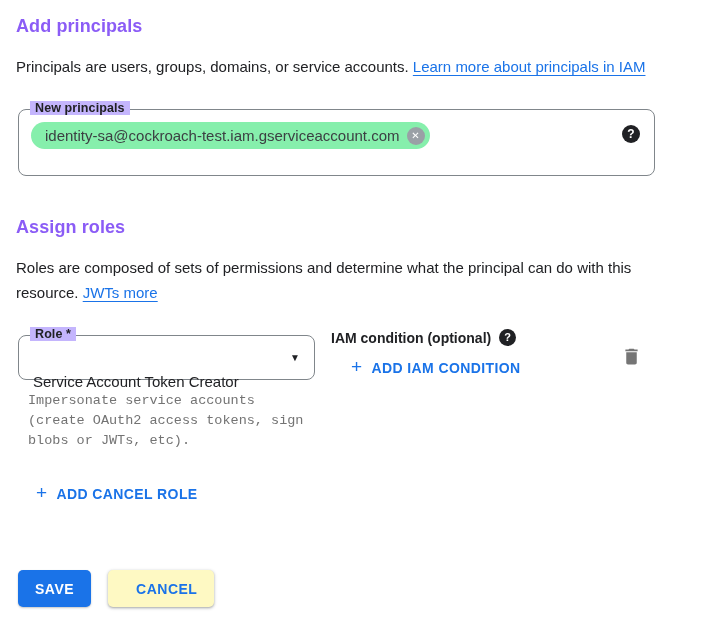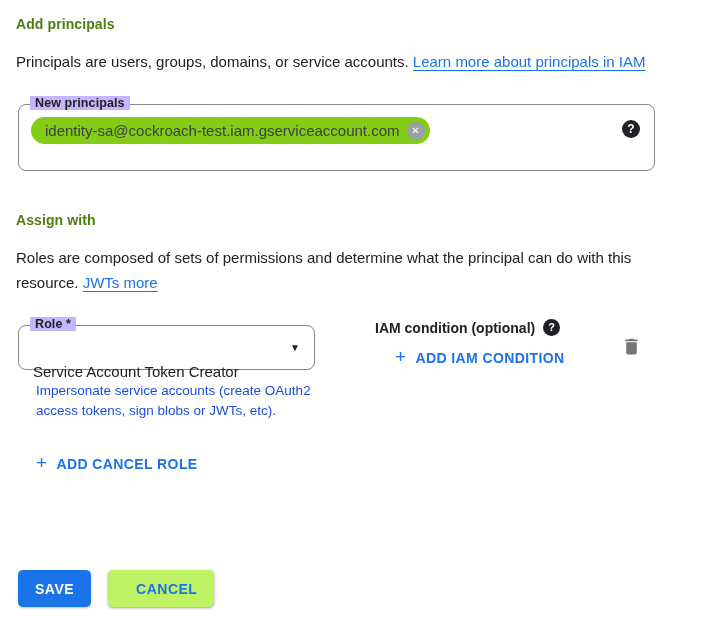--- a/index.html
+++ b/index.html
@@ -7,23 +7,23 @@
   body {
     width: 713px; height: 629px;
     font-family: "Liberation Sans", "DejaVu Sans", sans-serif;
     color: #202124;
     position: relative;
     overflow: hidden;
   }
   .page { padding: 16px 0 0 16px; }
 
   h2.section-title {
-    font-size: 14px;
-    font-weight: bold;
-    color: #4d7c0f;
+    font-size: 18px;
+    font-weight: bold;
+    color: #8b5cf6;
     letter-spacing: 0.1px;
   }
   .desc {
     font-size: 15px;
     line-height: 25px;
     color: #202124;
     margin-top: 17px;
     width: 655px;
   }
   a.link {
@@ -59,21 +59,21 @@
     width: 637px;
     height: 67px;
     cursor: text;
   }
   .chip {
     position: absolute;
     left: 12px; top: 12px;
     display: inline-flex;
     align-items: center;
     gap: 7px;
-    background: #84cc16;
+    background: #86efac;
     border-radius: 14px;
     height: 27px;
     padding: 0 5px 0 14px;
     font-size: 15px;
     color: #3c4043;
     white-space: nowrap;
   }
   .chip-remove {
     width: 18px; height: 18px;
     border-radius: 50%;
@@ -101,40 +101,40 @@
   .field-help { position: absolute; right: 14px; top: 15px; }
 
   .assign-title { margin-top: 41px; }
 
   .role-row {
     display: flex;
     align-items: flex-start;
     margin-top: 30px;
     margin-left: 2px;
     width: 624px;
-    gap: 44px;
   }
   .role-col { width: 297px; flex: 0 0 auto; }
   .role-field {
     width: 297px; height: 45px;
     display: flex;
     align-items: center;
     justify-content: space-between;
     padding: 0 14px;
     cursor: pointer;
   }
   .role-value { font-size: 15px; color: #202124; margin-top: 48px; }
   .dropdown-arrow { font-size: 10px; color: #202124; }
   .role-helper {
     margin-top: 11px;
-    margin-left: 18px;
+    margin-left: 10px;
     width: 290px;
     font-size: 13.5px;
     line-height: 20px;
-    color: #1d4ed8;
+    color: #737373;
+    font-family: Liberation Mono, monospace;
   }
 
   .cond-col { margin-left: 16px; padding-top: 0; }
   .cond-label {
     display: flex;
     align-items: flex-end;
     gap: 8px;
     font-size: 14px;
     font-weight: bold;
     color: #202124;
@@ -187,21 +187,21 @@
     padding: 0 17px;
     cursor: pointer;
     border: none;
   }
   .btn-primary {
     background: #1a73e8;
     color: #ffffff;
     box-shadow: 0 1px 2px rgba(60,64,67,0.3);
   }
   .btn-secondary {
-    background: #bef264;
+    background: #fef9c3;
     color: #1a73e8;
     box-shadow: 0 1px 2px rgba(60,64,67,0.3), 0 1px 3px 1px rgba(60,64,67,0.15);
     padding-left: 28px;
   }
 </style>
 </head>
 <body>
 
 <div class="page">
 
@@ -211,21 +211,21 @@
 
   <div class="outlined-field new-principals">
     <span class="field-label">New principals</span>
     <div class="chip">
       <span>identity-sa@cockroach-test.iam.gserviceaccount.com</span>
       <span class="chip-remove">✕</span>
     </div>
     <span class="help-circle field-help">?</span>
   </div>
 
-  <h2 class="section-title assign-title">Assign with</h2>
+  <h2 class="section-title assign-title">Assign roles</h2>
 
   <p class="desc"><span>Roles are composed of sets of permissions and determine what the principal can do with this resource. </span><a class="link">JWTs more</a></p>
 
   <div class="role-row">
 
     <div class="role-col">
       <div class="outlined-field role-field">
         <span class="field-label">Role *</span>
         <span class="role-value">Service Account Token Creator</span>
         <span class="dropdown-arrow">▼</span>

